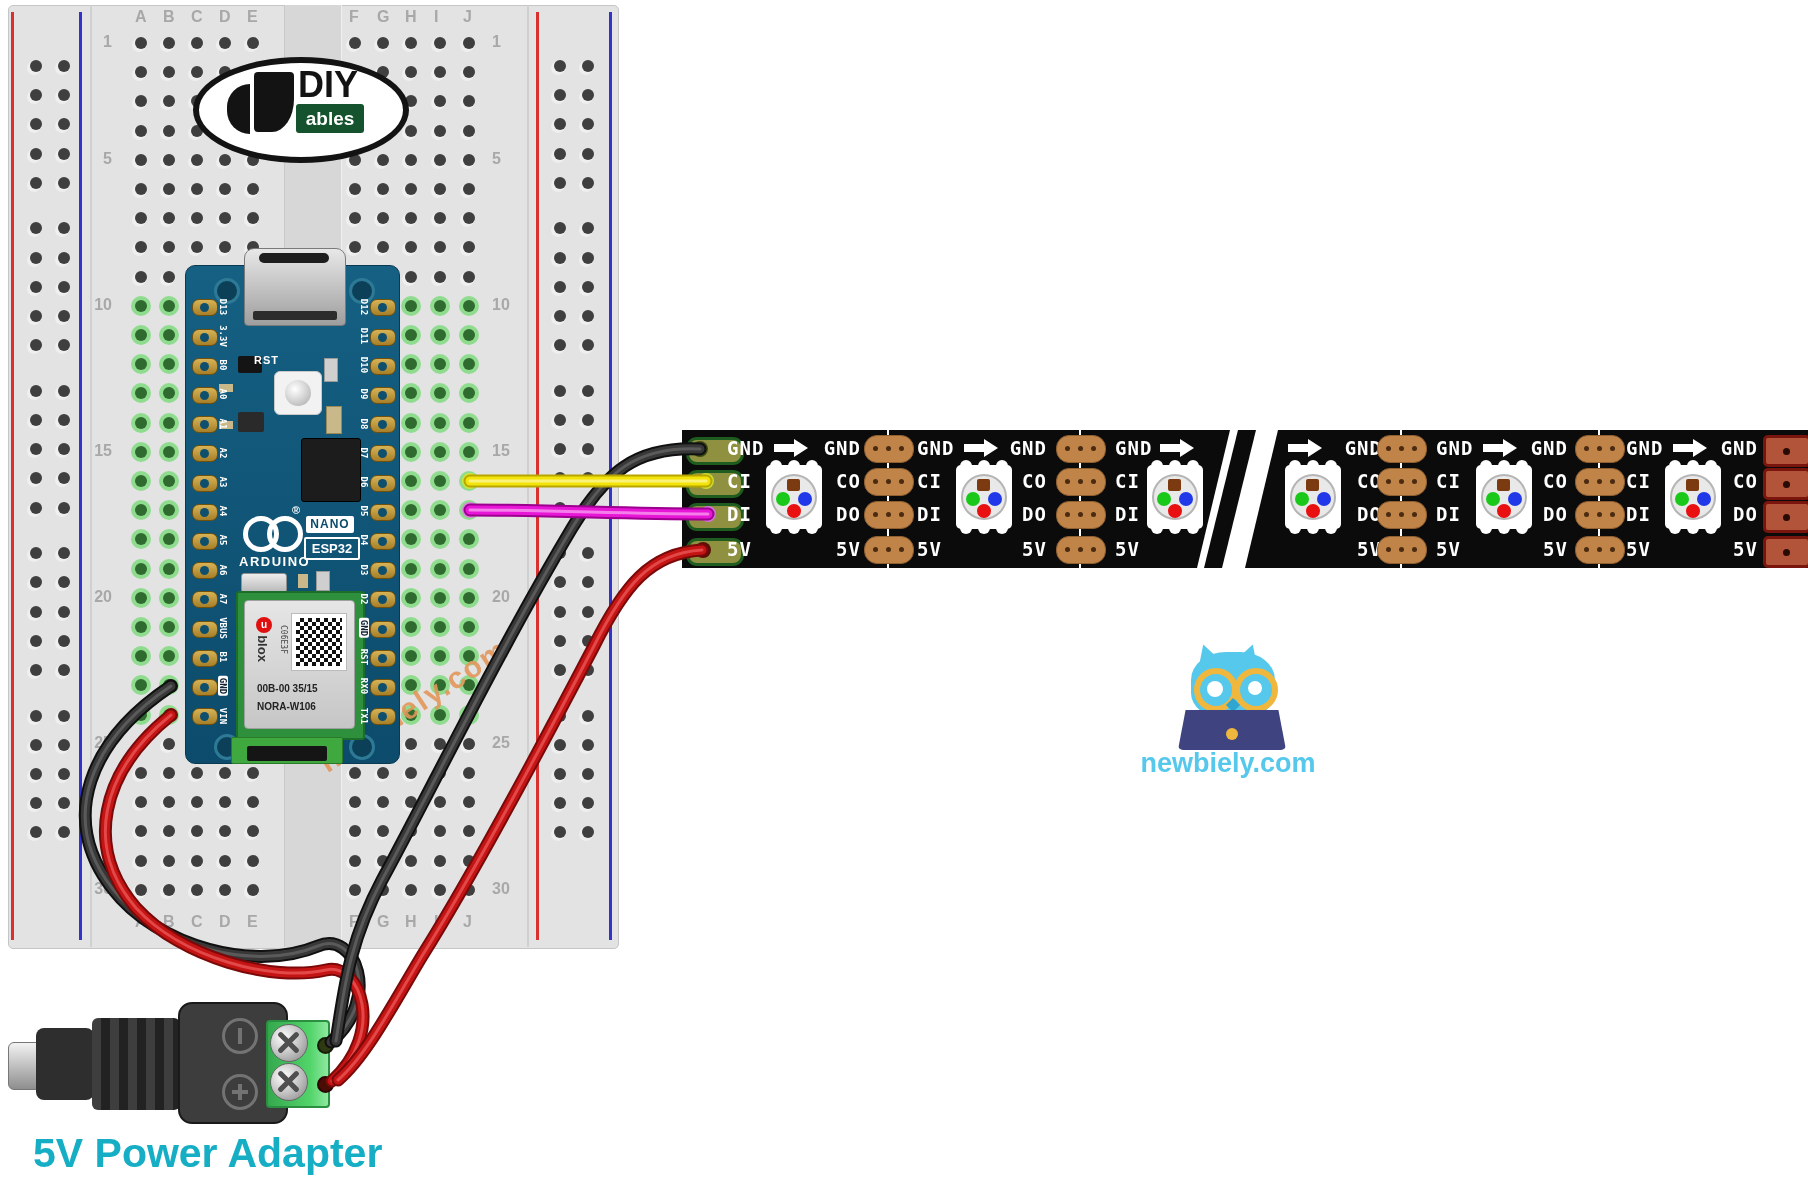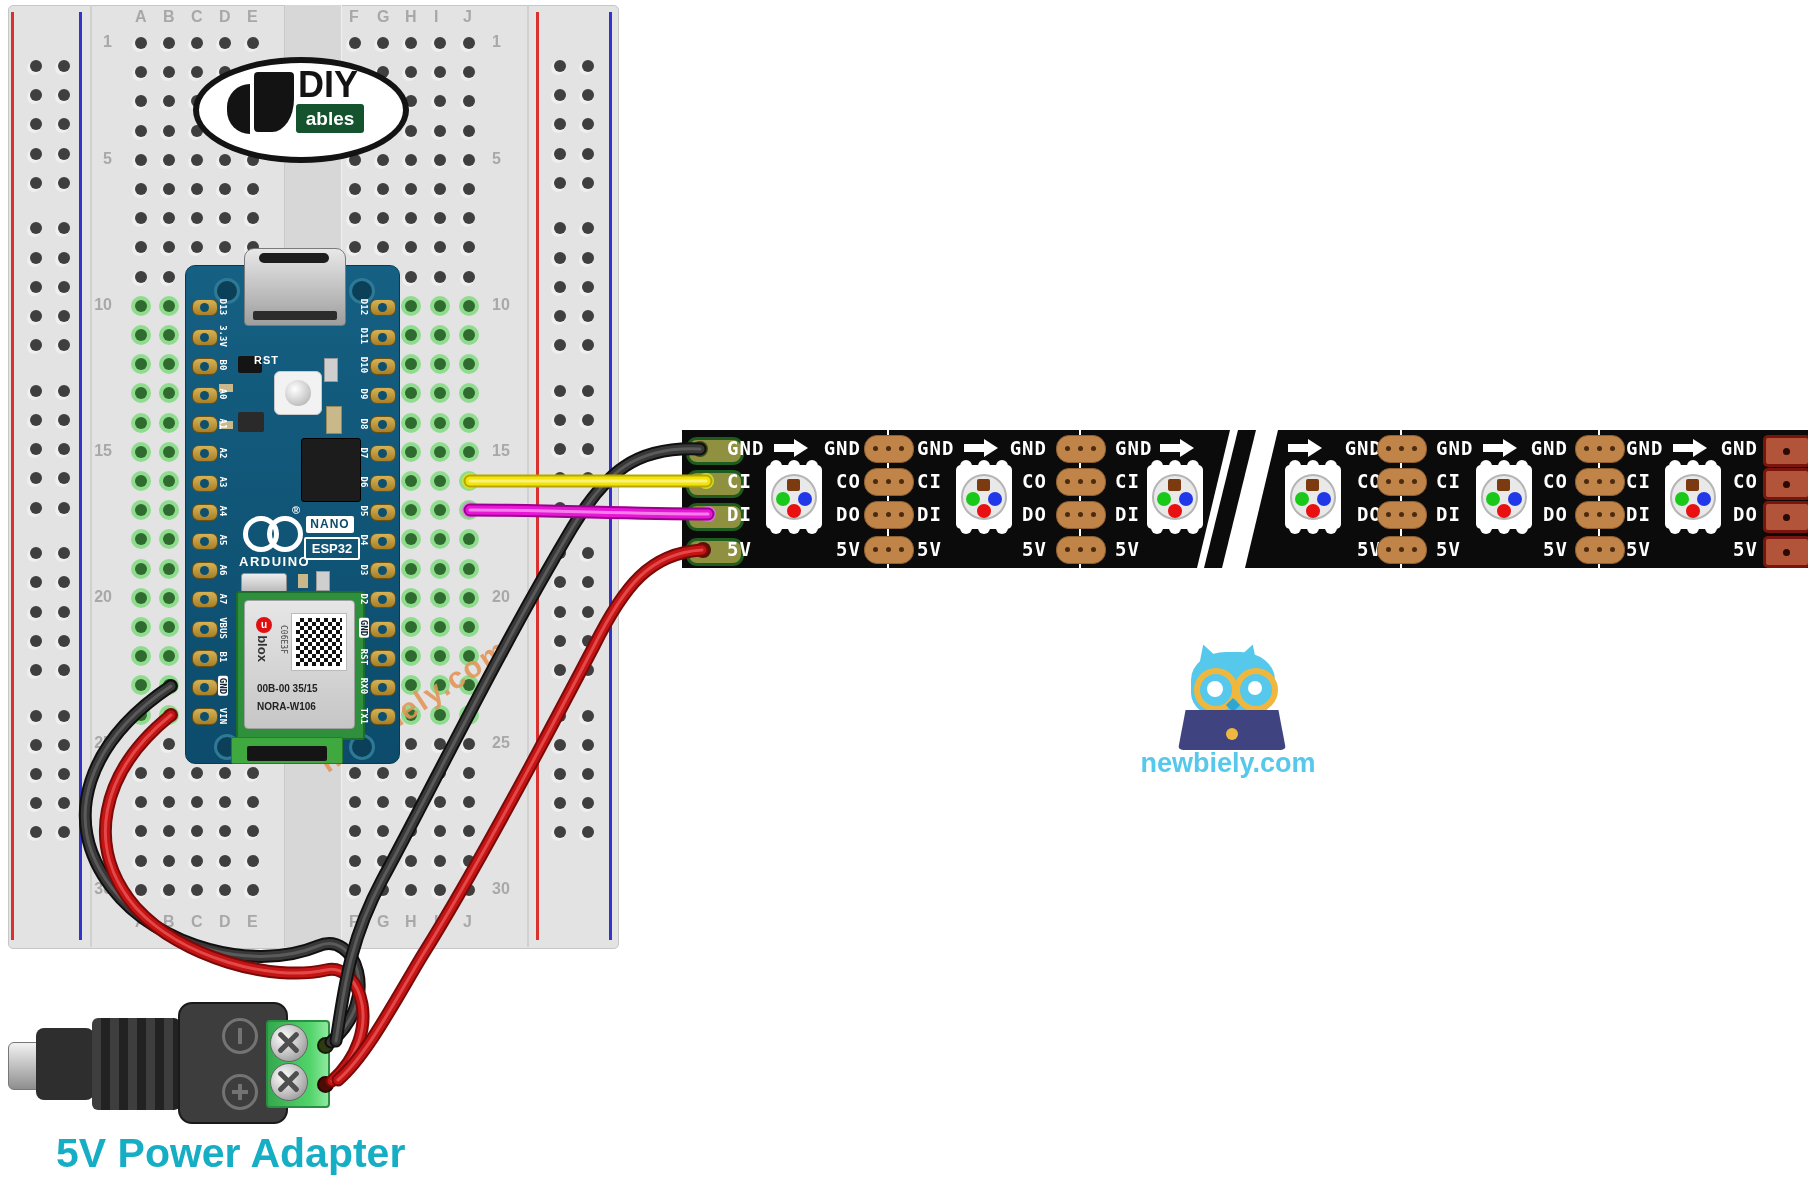--- a/index.html
+++ b/index.html
@@ -972,21 +972,21 @@
         <b style="transform:rotate(45deg)"></b>
         <b style="transform:rotate(-45deg)"></b>
       </div>
     <div class="a adp screw" style="left:270px;top:1063px">
         <b style="transform:rotate(45deg)"></b>
         <b style="transform:rotate(-45deg)"></b>
       </div>
     <div class="a adp" style="left:317px;top:1037px;width:13px;height:13px;border-radius:50%;background:#2E3A12;border:2px solid #151D08"></div>
     <div class="a adp" style="left:317px;top:1076px;width:13px;height:13px;border-radius:50%;background:#4A0D06;border:2px solid #2C0502"></div>
   </div>
-  <div class="a" id="adapterlabel" style="color: rgb(22, 174, 196); margin-left: 23px;">5V Power Adapter</div>
+  <div class="a" id="adapterlabel" style="color: rgb(22, 174, 196);">5V Power Adapter</div>
 
   <svg id="wires" width="1808" height="1200">
       <circle cx="171" cy="686" r="7" fill="#1F1F1F"></circle>
       <circle cx="171" cy="715" r="7" fill="#8A1010"></circle>
       <circle cx="700" cy="449" r="8" fill="#3A4A14"></circle>
       <circle cx="703" cy="550" r="8" fill="#5A1008"></circle>
       <circle cx="470" cy="481" r="8" fill="#CFE23A"></circle>
       <circle cx="470" cy="510" r="8" fill="#DB86DE"></circle>
       <circle cx="706" cy="481" r="8" fill="#C8DC2E"></circle>
       <circle cx="708" cy="514" r="8" fill="#D171D8"></circle>

